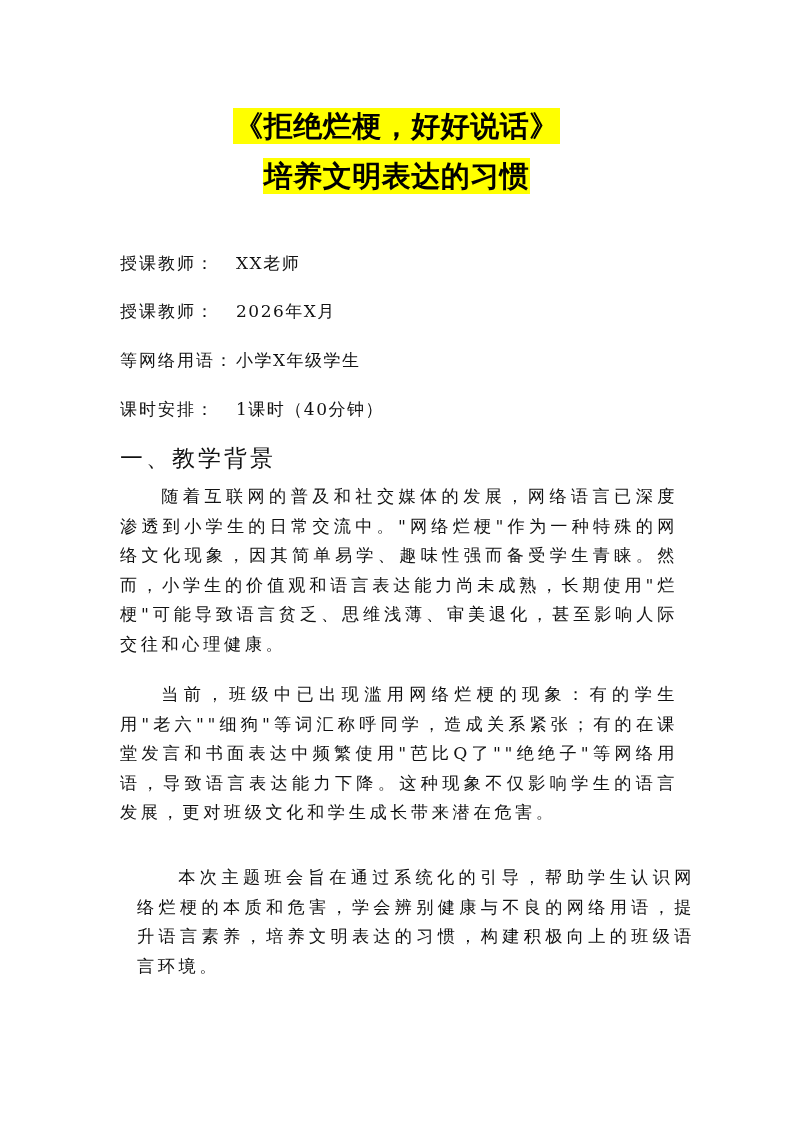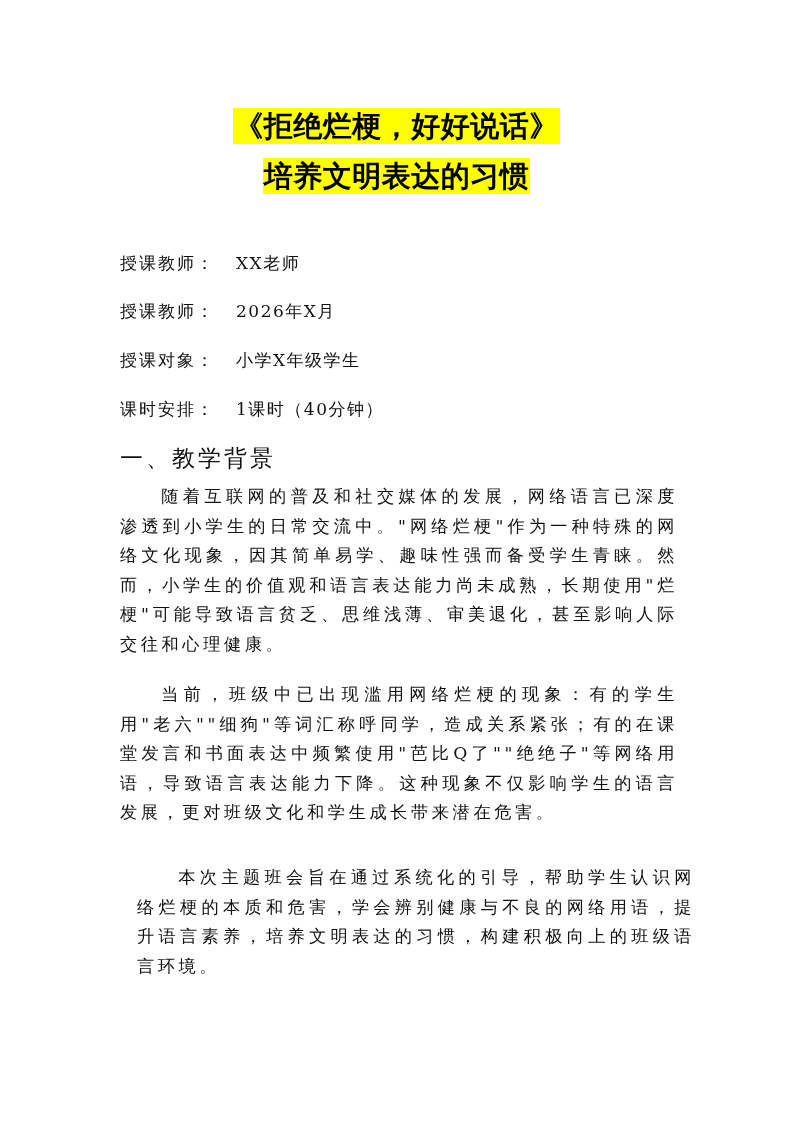--- a/index.html
+++ b/index.html
@@ -30,21 +30,21 @@
     <span class="title-hl">培养文明表达的习惯</span>
   </div>
 
   <div class="meta" style="top:252px;">
     <span class="lbl">授课教师：</span><span class="val">XX老师</span>
   </div>
   <div class="meta" style="top:300px;">
     <span class="lbl">授课教师：</span><span class="val">2026年X月</span>
   </div>
   <div class="meta" style="top:349px;">
-    <span class="lbl">授课对象：</span><span class="val">小学X年级学生</span>
+    <span class="lbl">等网络用语：</span><span class="val">小学X年级学生</span>
   </div>
   <div class="meta" style="top:398px;">
     <span class="lbl">课时安排：</span><span class="val">1课时（40分钟）</span>
   </div>
 
   <div class="h1">一、教学背景</div>
 
   <p class="para" style="top:482px;margin:0;">随着互联网的普及和社交媒体的发展，网络语言已深度渗透到小学生的日常交流中。"网络烂梗"作为一种特殊的网络文化现象，因其简单易学、趣味性强而备受学生青睐。然而，小学生的价值观和语言表达能力尚未成熟，长期使用"烂梗"可能导致语言贫乏、思维浅薄、审美退化，甚至影响人际交往和心理健康。</p>
   <p class="para" style="top:680px;margin:0;">当前，班级中已出现滥用网络烂梗的现象：有的学生用"老六""细狗"等词汇称呼同学，造成关系紧张；有的在课堂发言和书面表达中频繁使用"芭比Q了""绝绝子"等网络用语，导致语言表达能力下降。这种现象不仅影响学生的语言发展，更对班级文化和学生成长带来潜在危害。</p>
   <p class="para" style="top:846px;margin:17px;">本次主题班会旨在通过系统化的引导，帮助学生认识网络烂梗的本质和危害，学会辨别健康与不良的网络用语，提升语言素养，培养文明表达的习惯，构建积极向上的班级语言环境。</p>

